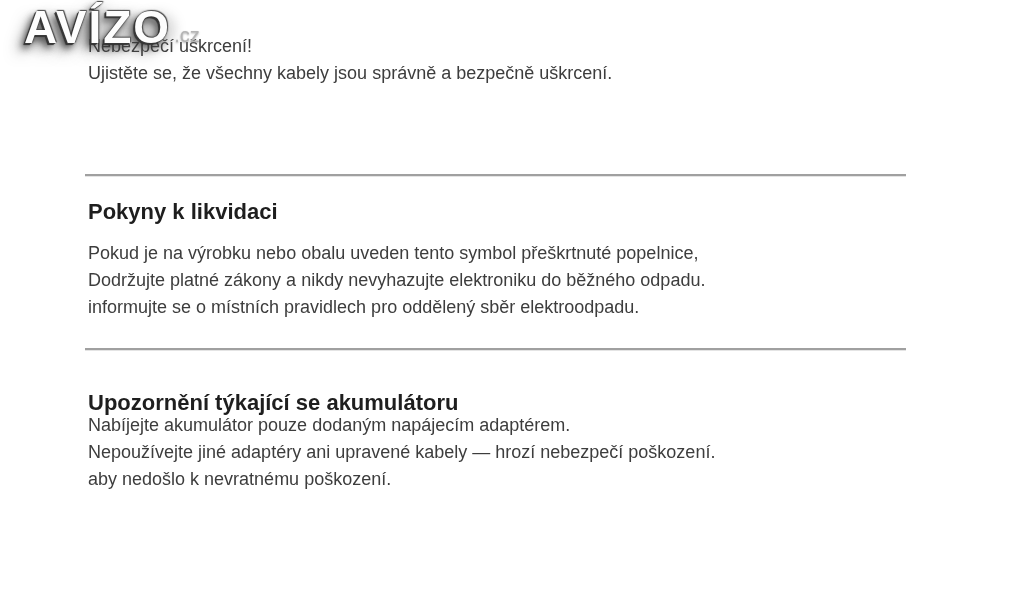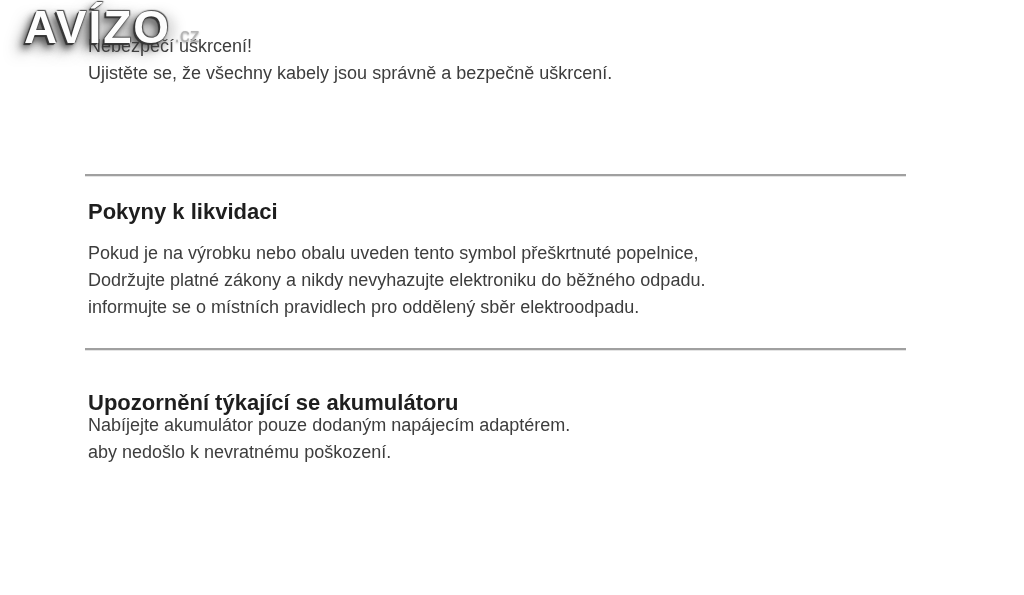--- a/index.html
+++ b/index.html
@@ -109,20 +109,21 @@
     <div class="text-line">Pokud je na výrobku nebo obalu uveden tento symbol přeškrtnuté popelnice,</div>
     <div class="text-line">Dodržujte platné zákony a nikdy nevyhazujte elektroniku do běžného odpadu.</div>
     <div class="text-line">informujte se o místních pravidlech pro oddělený sběr elektroodpadu.</div>
   </div>
 
   <div class="divider" id="divider2"></div>
 
   <div class="section-title" id="sec3-head">Upozornění týkající se akumulátoru</div>
   <div class="content-block" id="sec3-body">
     <div class="text-line">Nabíjejte akumulátor pouze dodaným napájecím adaptérem.</div>
+    <div class="text-line">Nepoužívejte jiné adaptéry ani upravené kabely — hrozí nebezpečí poškození.</div>
     <div class="text-line">aby nedošlo k nevratnému poškození.</div>
   </div>
 
   <div class="watermark">
     <span class="brand">AVÍZO</span>
     <span class="suffix">.cz</span>
   </div>
 
 </div>
 

